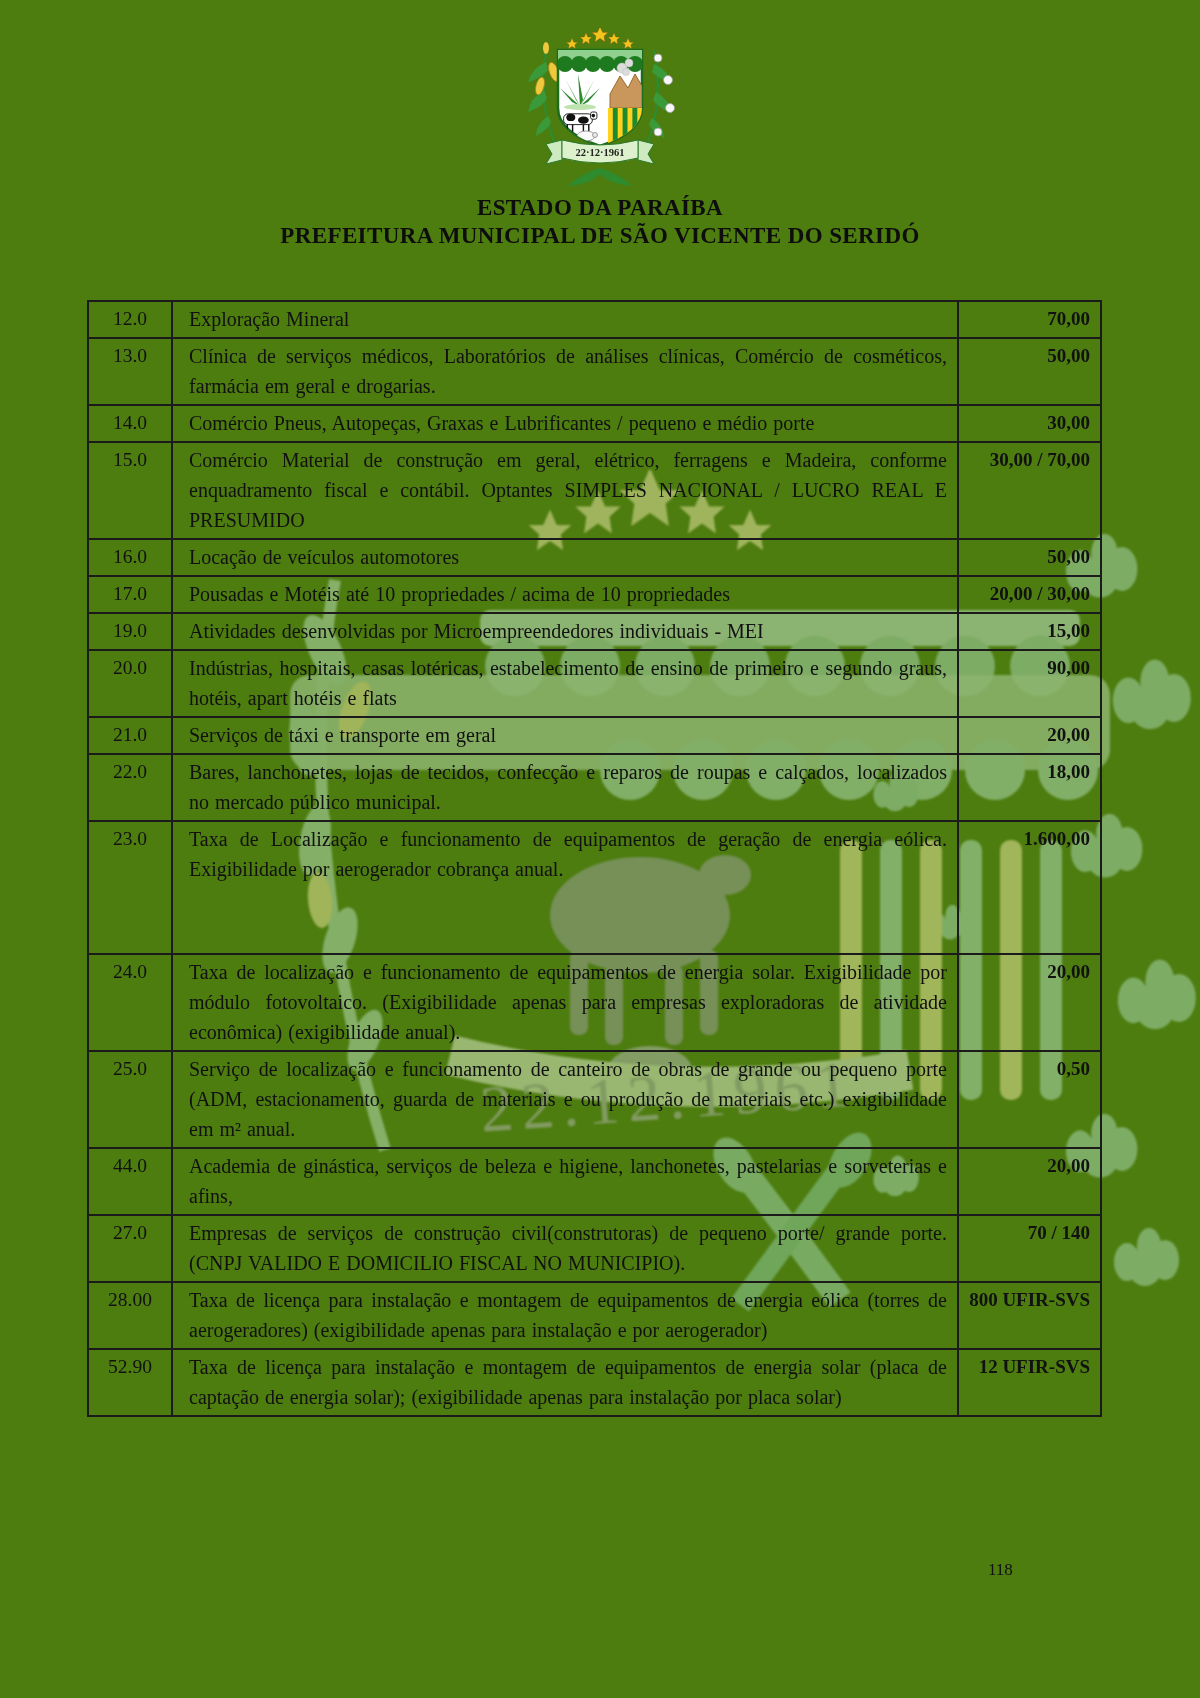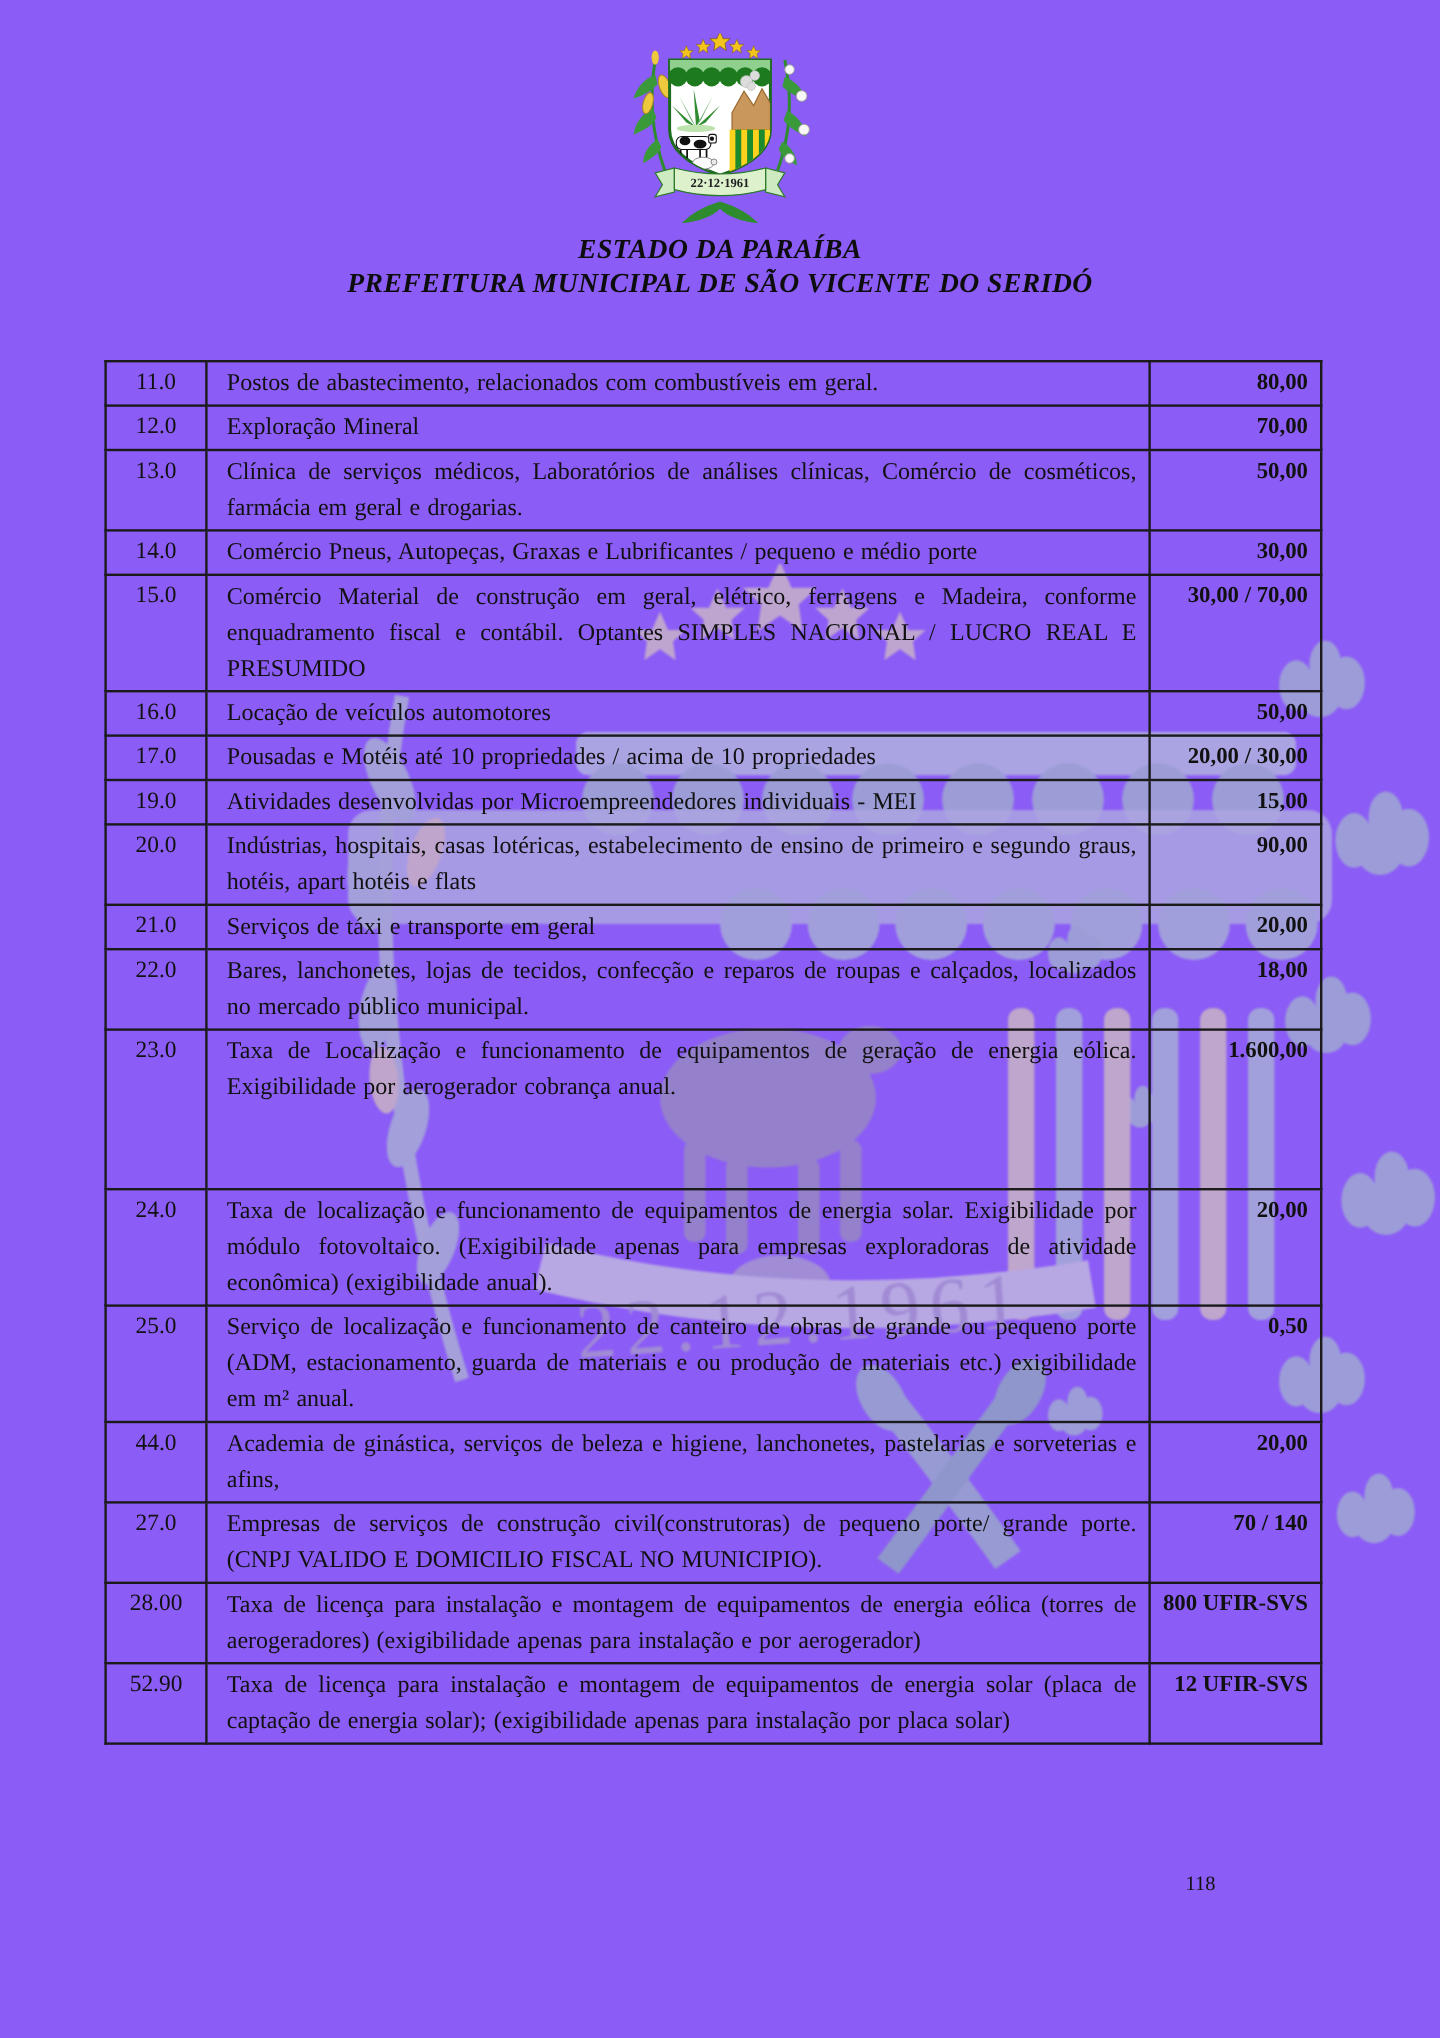--- a/index.html
+++ b/index.html
@@ -1,23 +1,23 @@
 <!DOCTYPE html>
 <html><head>
 <meta charset="utf-8">
 <style>
   html,body{margin:0;padding:0;background:#ffffff;}
   .page{
-    position:relative;width:1200px;height:1698px;background:#8b5cf6;
+    position:relative;width:1200px;height:1698px;background:#4d7c0f;
     overflow:hidden;font-family:"Liberation Serif", serif;color:#111;
   }
   
   .doc-header{position:absolute;top:0;left:0;width:100%;text-align:center;z-index:2;}
   .crest{display:block;margin:28px auto 8px auto;width:196px;height:158px;}
-  .title-line{font-weight:bold;font-size:23px;line-height:28px;letter-spacing:0.4px;color:#0d0d0d;font-style:italic;}
+  .title-line{font-weight:bold;font-size:23px;line-height:28px;letter-spacing:0.4px;color:#0d0d0d;}
   
   .watermark{position:absolute;left:150px;top:470px;width:1050px;height:880px;opacity:0.5;z-index:0;filter:blur(1px);}
   
   table.fee{
     position:absolute;left:87px;top:300px;width:1013px;z-index:1;
     border-collapse:collapse;table-layout:fixed;background:transparent;
   }
   table.fee td{border:2px solid #1b1b1b;vertical-align:top;background:transparent;}
   td.col-num{text-align:center;font-size:19.5px;line-height:30px;padding:2px 4px;}
   td.col-desc{text-align:justify;font-size:20px;line-height:30px;padding:2px 10px 3px 16px;word-spacing:1px;}
@@ -228,25 +228,20 @@
   </div>
 
   <table class="fee">
     <colgroup>
       <col style="width:84px">
       <col style="width:786px">
       <col style="width:143px">
     </colgroup>
     <tbody>
         <tr class="fee-row">
-    <td class="col-num">11.0</td>
-    <td class="col-desc">Postos de abastecimento, relacionados com combustíveis em geral.</td>
-    <td class="col-value">80,00</td>
-  </tr>
-        <tr class="fee-row">
     <td class="col-num">12.0</td>
     <td class="col-desc">Exploração Mineral</td>
     <td class="col-value">70,00</td>
   </tr>
         <tr class="fee-row">
     <td class="col-num">13.0</td>
     <td class="col-desc">Clínica de serviços médicos, Laboratórios de análises clínicas, Comércio de cosméticos, farmácia em geral e drogarias.</td>
     <td class="col-value">50,00</td>
   </tr>
         <tr class="fee-row">

